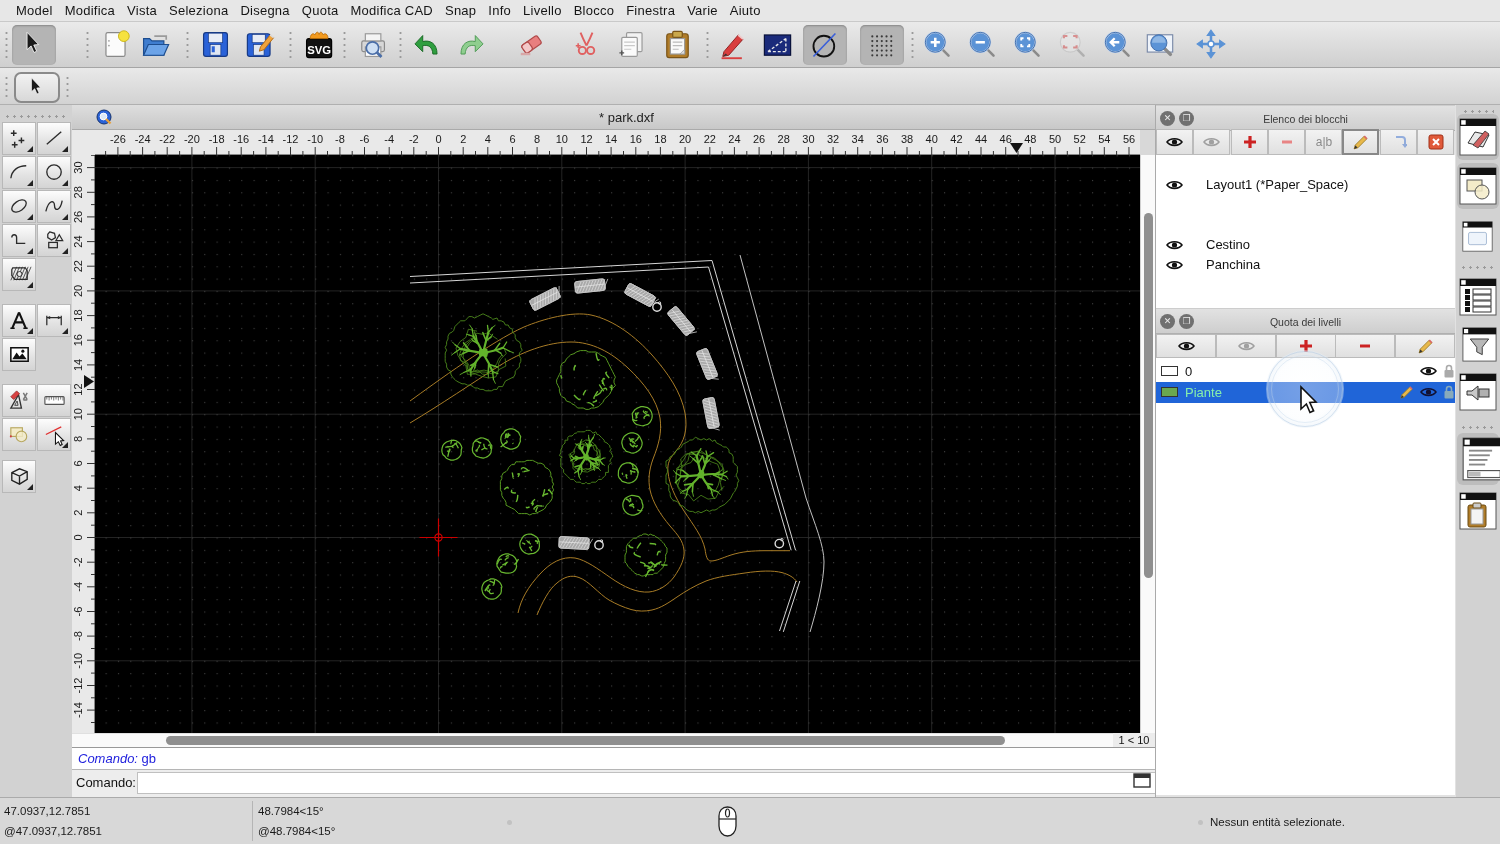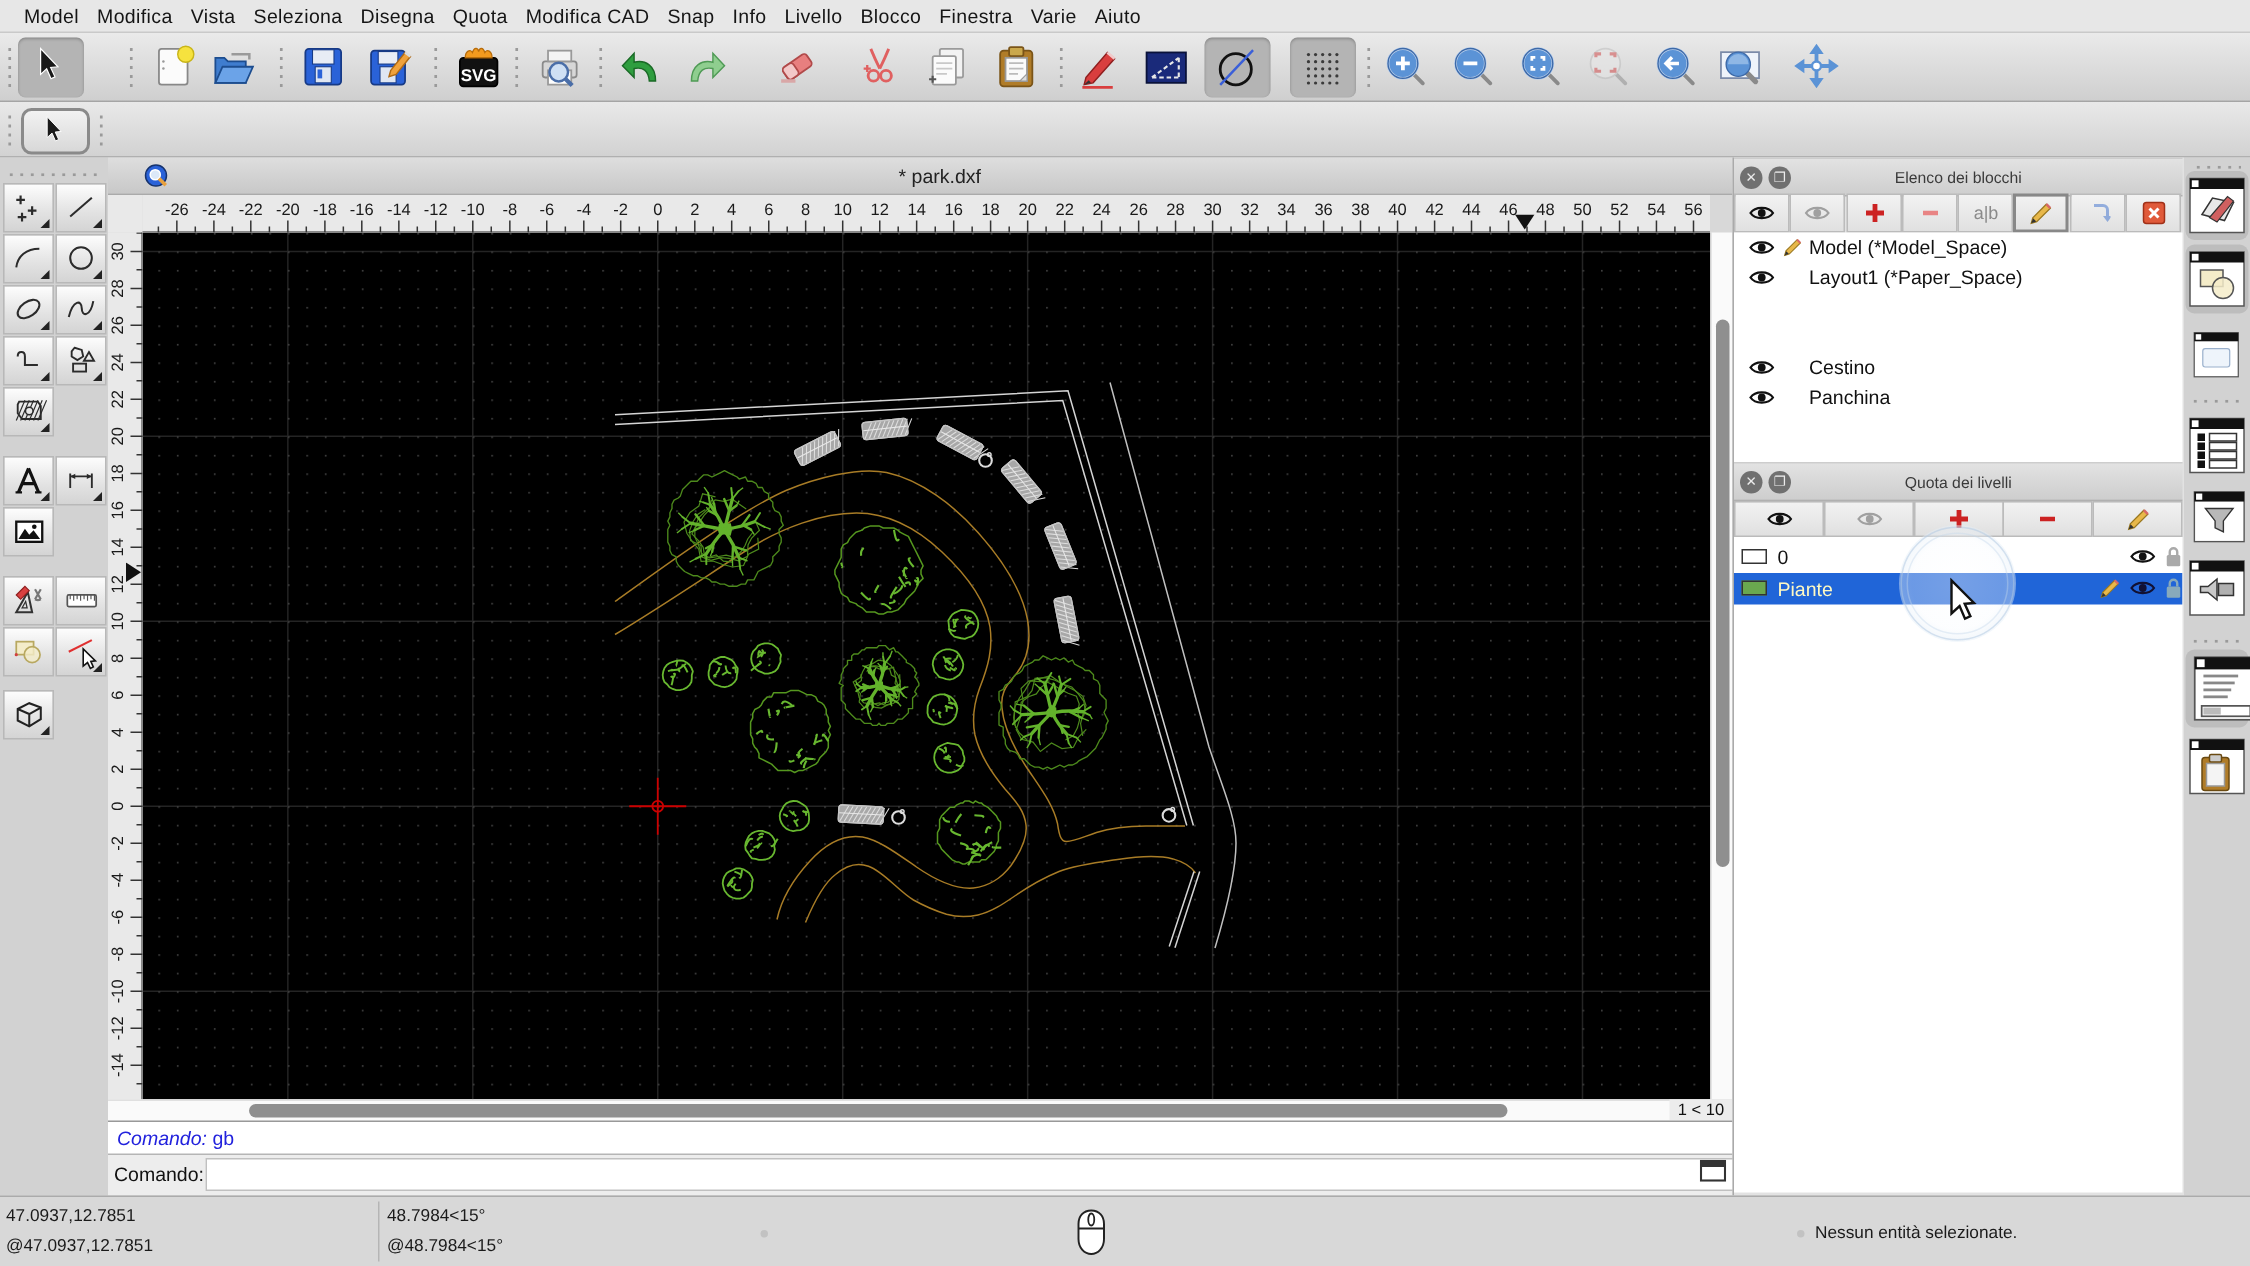--- a/index.html
+++ b/index.html
@@ -37,21 +37,21 @@
 .pclose,.pfloat{position:absolute;top:5px;width:15px;height:15px;border-radius:50%;background:#707070;color:#ececec;font-size:9px;text-align:center;line-height:15px;z-index:2}
 .pclose{left:4px}.pfloat{left:23px}
 .pbtn{position:absolute;background:linear-gradient(#f2f2f2,#e0e0e0);border:1px solid #bbb;display:flex;align-items:center;justify-content:center}
 .pbtn.sel{border:2px solid #888}
 .plist{position:absolute;background:#fff;overflow:hidden}
 .prow{position:absolute;left:0;width:100%;height:20px;font-size:13px;color:#111}
 .peye{position:absolute;left:10px;top:4px}
 .ppen{position:absolute;left:32px;top:3px}
 .pitext{position:absolute;left:50px;top:2px}
 .lrow{position:absolute;left:0;width:100%;height:21px;font-size:13px;color:#111}
-.lrow.sel{background:#2065d8;color:#fef9c3}
+.lrow.sel{background:#2065d8;color:#86efac}
 .lsw{position:absolute;left:5px;top:5px;width:17px;height:10px;border:1px solid #333}
 .ltext{position:absolute;left:29px;top:3px}
 .lpen{position:absolute;left:243px;top:3px}
 .leye{position:absolute;left:264px;top:4px}
 .llock{position:absolute;left:287px;top:3px}
 .dock{position:absolute}
 .dockbg{position:absolute;background:#bdbdbd;border-radius:6px}
 </style></head><body><div class="menubar">
     <span style="margin-left:4px"></span>
     <span>Model</span>
@@ -1033,32 +1033,20 @@
     <svg width="16" height="16" viewBox="0 0 16 16" opacity="0.55">
       <path d="M5,3 h6 a3,3 0 0 1 3,3 v4" fill="none" stroke="#4a7ad0" stroke-width="2"></path>
       <path d="M14,10 l-3,4 h6 Z" fill="#4a7ad0" transform="rotate(180 14 12)"></path>
     </svg>
   </div><div class="pbtn" style="left:1417px;top:129px;width:37px;height:26px">
     <svg width="16" height="16" viewBox="0 0 16 16">
       <rect x="1" y="1" width="14" height="14" rx="2" fill="#e05a3a" stroke="#a03018"></rect>
       <path d="M5,5 L11,11 M11,5 L5,11" stroke="#fff" stroke-width="2"></path>
     </svg>
   </div><div class="plist" style="left:1156px;top:155px;width:299px;height:153px">
-    <div class="prow" style="top:0px">
-      <span class="peye"><svg width="17" height="12" viewBox="0 0 17 12">
-          <path d="M1,6 C4,1.5 13,1.5 16,6 C13,10.5 4,10.5 1,6 Z" fill="none" stroke="#111" stroke-width="1.5"></path>
-          <circle cx="8.5" cy="6" r="2.6" fill="#111"></circle>
-        </svg></span>
-      <span class="ppen"><svg width="14" height="14" viewBox="0 0 16 16">
-          <path d="M2,14 L3,10.5 L11.5,2 L14,4.5 L5.5,13 Z" fill="#e8b84a" stroke="#9a7820" stroke-width="0.8"></path>
-          <path d="M11.5,2 L14,4.5" stroke="#d86868" stroke-width="1.6"></path>
-          <path d="M2,14 L3.2,10.8 L5.2,12.8 Z" fill="#333"></path>
-        </svg></span>
-      <span class="pitext">Model (*Model_Space)</span>
-    </div>
     <div class="prow" style="top:20px">
       <span class="peye"><svg width="17" height="12" viewBox="0 0 17 12">
           <path d="M1,6 C4,1.5 13,1.5 16,6 C13,10.5 4,10.5 1,6 Z" fill="none" stroke="#111" stroke-width="1.5"></path>
           <circle cx="8.5" cy="6" r="2.6" fill="#111"></circle>
         </svg></span>
       <span class="ppen"></span>
       <span class="pitext">Layout1 (*Paper_Space)</span>
     </div>
     <div class="prow" style="top:80px">
       <span class="peye"><svg width="17" height="12" viewBox="0 0 17 12">

